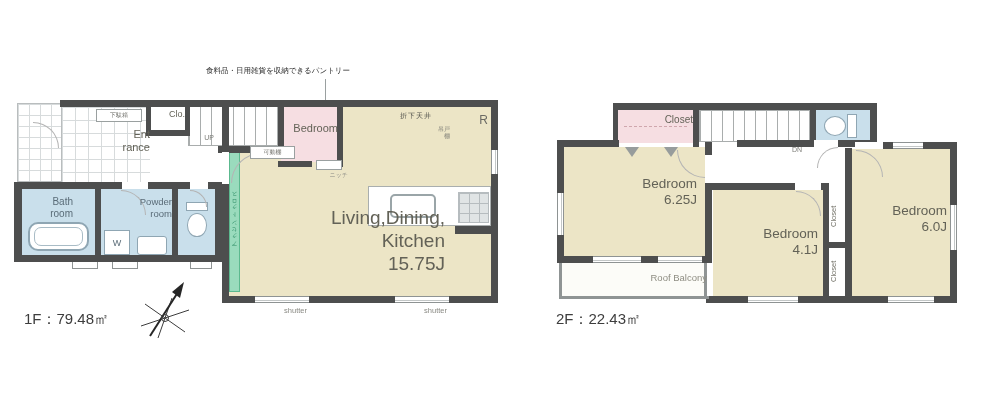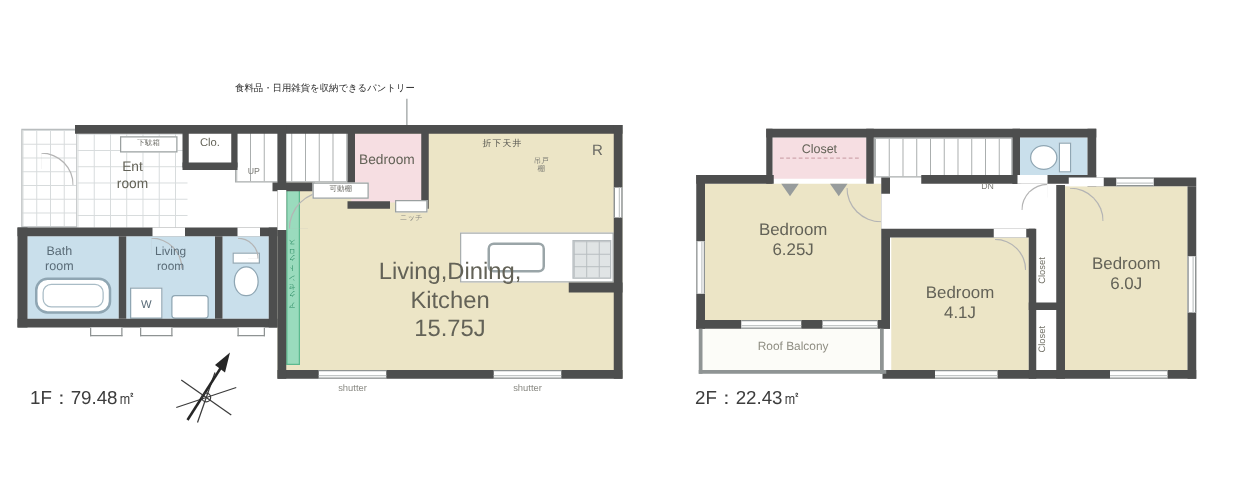--- a/index.html
+++ b/index.html
@@ -1,21 +1,21 @@
 <!DOCTYPE html>
 <html><head>
 <meta charset="utf-8">
 <style>
 *{box-sizing:border-box;margin:0;padding:0}
 html,body{width:1000px;height:400px}
 body{position:relative;background:#fff;font-family:"Liberation Sans",sans-serif;overflow:hidden;color:#636257}
 .rm,.w,.lbl,.win,.winv,.tab,.arc,.box,.ldr,.tri{position:absolute}
 .w{background:#4d4e4e}
 .w2{position:absolute;background:#8f9494}
-.lbl{text-align:center;white-space:pre-line;line-height:1.22;color:#636257}
+.lbl{text-align:right;white-space:pre-line;line-height:1.22;color:#636257}
 .blue-t{color:#5a6c78}
 .cream{background:#ece5c6}
 .pink{background:#f6dee2}
 .blue{background:#c9dfeb}
 .tiles{background-color:#fff;background-image:linear-gradient(#d7dbdc 1px,transparent 1px),linear-gradient(90deg,#d7dbdc 1px,transparent 1px);background-size:13px 13px}
 .tiles-s{background-size:11px 11px}
 .porch{border:1px solid #b9bdbe}
 .stairs{background:#fff;border:1px solid #a9adad;background-image:linear-gradient(90deg,#a9adad 1px,transparent 1px);background-size:11px 100%}
 .win{background:#fff;border-top:1px solid #8e9393;border-bottom:1px solid #8e9393}
 .win:after{content:"";position:absolute;left:0;right:0;top:50%;height:1px;background:#c3c7c7}
@@ -95,30 +95,30 @@
   <div class="arc" style="left:33px;top:122px;width:26px;height:26px;transform:rotate(90deg)"></div>
   <div class="arc" style="left:231px;top:153px;width:30px;height:30px"></div>
   <div class="arc" style="left:121px;top:190px;width:25px;height:25px;transform:rotate(90deg)"></div>
   <div class="arc" style="left:190px;top:190px;width:17px;height:17px;transform:rotate(90deg)"></div>
 
   <div class="box" style="left:96px;top:109px;width:46px;height:13px;font-size:6px;line-height:11px">下駄箱</div>
   <div class="box" style="left:250px;top:146px;width:45px;height:13px;font-size:6px;line-height:11px">可動棚</div>
   <div class="box" style="left:316px;top:160px;width:26px;height:10px"></div>
   <div class="lbl" style="left:310px;top:172px;width:38px;font-size:6px;color:#8a8a84">ニッチ</div>
   <div class="lbl" style="left:62px;top:128px;width:88px;font-size:11px">Ent
-room</div>
+rance</div>
   <div class="lbl" style="left:151px;top:109px;width:34px;font-size:9px">Clo.</div>
   <div class="lbl" style="left:192px;top:134px;width:22px;font-size:7px;color:#7d7d78">UP</div>
   <div class="lbl" style="left:281px;top:122px;width:57px;font-size:11px">Bedroom</div>
   <div class="lbl" style="left:275px;top:206px;width:170px;font-size:19px">Living,Dining,
 Kitchen
 15.75J</div>
   <div class="lbl blue-t" style="left:22px;top:196px;width:51px;font-size:10px">Bath
 room</div>
-  <div class="lbl blue-t" style="left:101px;top:196px;width:71px;font-size:9.5px">Living
+  <div class="lbl blue-t" style="left:101px;top:196px;width:71px;font-size:9.5px">Powder
 room</div>
   <div class="lbl" style="left:372px;top:112px;width:60px;font-size:7px;color:#55554f;letter-spacing:1px">折下天井</div>
   <div class="lbl" style="left:416px;top:126px;width:34px;font-size:6px;color:#7b7b74">吊戸
 棚</div>
   <div class="lbl" style="left:468px;top:113px;width:20px;font-size:12px;color:#6a6a64">R</div>
   <div class="lbl" style="left:257px;top:306px;width:50px;font-size:7.5px;color:#8b8b85">shutter</div>
   <div class="lbl" style="left:397px;top:306px;width:50px;font-size:7.5px;color:#8b8b85">shutter</div>
   <div class="lbl" style="left:24px;top:310px;width:170px;font-size:15px;color:#3d3d3d;text-align:left">1F：79.48㎡</div>
 
   <svg style="position:absolute;left:136px;top:278px" width="58" height="62" viewBox="0 0 58 62">

